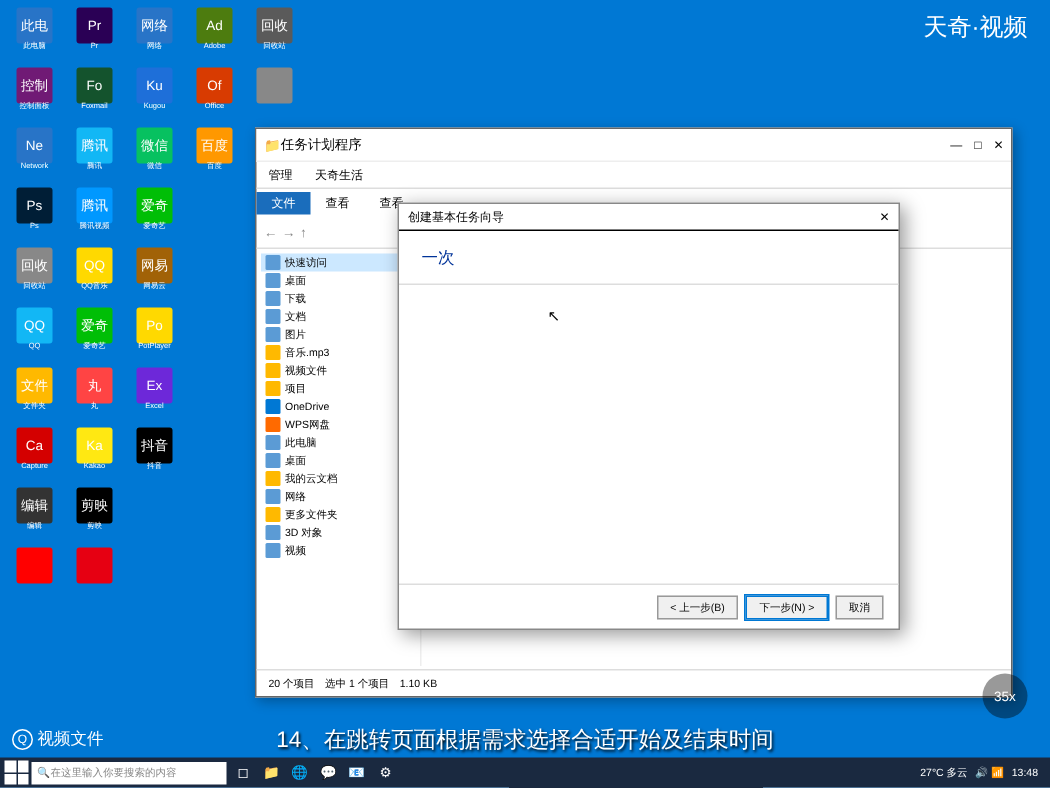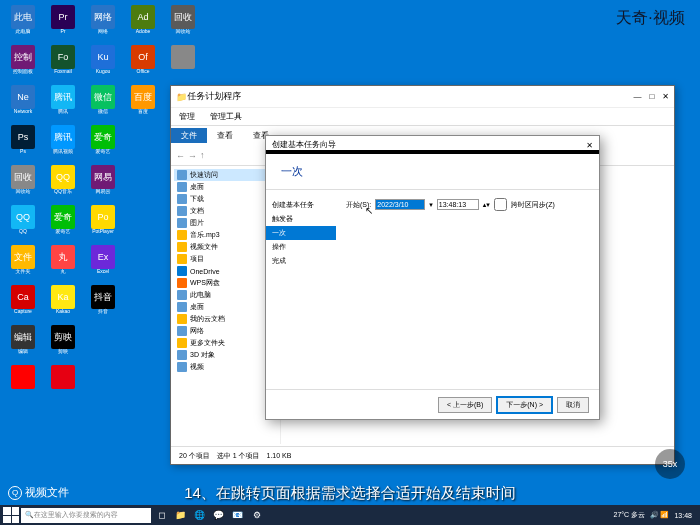--- a/index.html
+++ b/index.html
@@ -2,38 +2,38 @@
 <html><head>
 <meta charset="utf-8">
 <style>
 *{margin:0;padding:0;box-sizing:border-box;font-family:"Microsoft YaHei",sans-serif}
 body{width:700px;height:525px;background:#0078d4;position:relative;overflow:hidden}
 .desktop{position:absolute;inset:0}
 .desktop-icons{position:absolute;top:5px;left:5px;display:grid;grid-template-columns:repeat(5,38px);grid-auto-rows:38px;gap:2px}
 .dicon{width:36px;height:36px;display:flex;flex-direction:column;align-items:center;cursor:pointer}
 .dicon .ico{width:24px;height:24px;border-radius:2px;display:flex;align-items:center;justify-content:center;font-size:9px;color:#fff}
 .dicon .lbl{font-size:5px;color:#fff;text-align:center;line-height:1}
-.watermark{position:absolute;top:8px;right:15px;color:#0f172a;font-size:16px;font-weight:500}
+.watermark{position:absolute;top:8px;right:15px;color:#ffffff;font-size:16px;font-weight:500}
 .explorer{position:absolute;top:85px;left:170px;width:505px;height:380px;background:#fff;border:1px solid #666;box-shadow:2px 2px 8px rgba(0,0,0,.3)}
 .exp-title{height:22px;background:#fff;display:flex;align-items:center;padding:0 5px;font-size:9px;border-bottom:1px solid #eee}
 .exp-title .wicons{margin-left:auto;display:flex;gap:8px;font-size:8px}
 .exp-ribbon{height:18px;display:flex;align-items:center;gap:15px;padding:0 8px;font-size:8px;border-bottom:1px solid #ddd}
 .exp-tab{height:18px;display:flex;align-items:center}
 .exp-tab .ft{background:#1a6dbc;color:#fff;padding:2px 10px;font-size:8px}
 .exp-tab .ot{padding:2px 10px;font-size:8px}
 .exp-nav{height:22px;display:flex;align-items:center;padding:0 5px;gap:5px;border-bottom:1px solid #ddd}
 .exp-nav .arrows{display:flex;gap:3px;font-size:9px;color:#888}
 .exp-body{display:flex;height:calc(100% - 100px)}
 .exp-side{width:110px;border-right:1px solid #eee;padding:3px;font-size:7px;overflow:hidden}
 .exp-side .sitem{padding:1px 3px;display:flex;align-items:center;gap:3px;cursor:pointer}
 .exp-side .sitem.act{background:#cce8ff}
 .exp-side .sico{width:10px;height:10px;border-radius:1px}
 .exp-status{position:absolute;bottom:0;left:0;right:0;height:18px;border-top:1px solid #ddd;font-size:7px;padding:3px 8px;display:flex;align-items:center}
 .wizard{position:absolute;top:135px;left:265px;width:335px;height:285px;background:#fff;border:1px solid #888;box-shadow:3px 3px 12px rgba(0,0,0,.4)}
-.wz-title{height:18px;display:flex;align-items:flex-end;padding:0 6px;font-size:8px;border-bottom:4px solid #000000}
+.wz-title{height:18px;display:flex;align-items:center;padding:0 6px;font-size:8px;border-bottom:1px solid #000000}
 .wz-title .x{margin-left:auto;cursor:pointer}
 .wz-head{padding:10px 15px;border-bottom:1px solid #ddd}
 .wz-head .big{font-size:11px;color:#003399}
 .wz-body{display:flex;height:195px}
 .wz-nav{width:70px;padding:8px 0;font-size:7px}
 .wz-nav .ni{padding:2px 6px}
 .wz-nav .ni.act{background:#0078d4;color:#fff}
 .wz-main{flex:1;padding:8px 10px;font-size:7px}
 .wz-row{display:flex;align-items:center;gap:4px;margin-bottom:5px}
 .wz-row input[type=text]{width:35px;font-size:7px;border:1px solid #999;padding:1px}
@@ -132,21 +132,21 @@
       <div></div>
       <div class="dicon">
         <div class="ico" style="background:#888">回收</div>
         <div class="lbl">回收站</div>
       </div>
       <div class="dicon">
         <div class="ico" style="background:#ffd900">QQ</div>
         <div class="lbl">QQ音乐</div>
       </div>
       <div class="dicon">
-        <div class="ico" style="background:#701a75">网易</div>
+        <div class="ico" style="background:#a16207">网易</div>
         <div class="lbl">网易云</div>
       </div>
       <div></div>
       <div></div>
       <div class="dicon">
         <div class="ico" style="background:#12b7f5">QQ</div>
         <div class="lbl">QQ</div>
       </div>
       <div class="dicon">
         <div class="ico" style="background:#00be06">爱奇</div>
@@ -216,21 +216,21 @@
       <span>📁</span>
       <span>任务计划程序</span>
       <div class="wicons">
         <span>―</span>
         <span>□</span>
         <span>✕</span>
       </div>
     </div>
     <div class="exp-ribbon">
       <span>管理</span>
-      <span>管理工具</span>
+      <span>天奇生活</span>
     </div>
     <div class="exp-tab">
       <span class="ft">文件</span>
       <span class="ot">查看</span>
       <span class="ot">查看</span>
     </div>
     <div class="exp-nav">
       <div class="arrows">
           <span>←</span>
           <span>→</span>
@@ -313,40 +313,20 @@
     <div class="exp-status">20 个项目　选中 1 个项目　1.10 KB</div>
   </div>
 
   <div class="wizard">
     <div class="wz-title">
       <span>创建基本任务向导</span>
       <span class="x">✕</span>
     </div>
     <div class="wz-head">
       <div class="big">一次</div>
-    </div>
-    <div class="wz-body">
-      <div class="wz-nav" id="wznav">
-          <div class="ni">创建基本任务</div>
-          <div class="ni">触发器</div>
-          <div class="ni act">一次</div>
-          <div class="ni">操作</div>
-          <div class="ni">完成</div>
-        </div>
-      <div class="wz-main">
-        <div class="wz-row">
-          <span>开始(S):</span>
-          <input type="text" class="sel" style="width: 50px;" value="2022/3/10">
-          <span>▾</span>
-          <input type="text" style="width: 42px;" value="13:48:13">
-          <span>▴▾</span>
-          <input type="checkbox" style="">
-          <span>跨时区同步(Z)</span>
-        </div>
-      </div>
     </div>
     <div class="wz-foot">
       <button>&lt; 上一步(B)</button>
       <button class="def">下一步(N) &gt;</button>
       <button>取消</button>
     </div>
   </div>
 
   <div class="cursor">↖</div>
 

